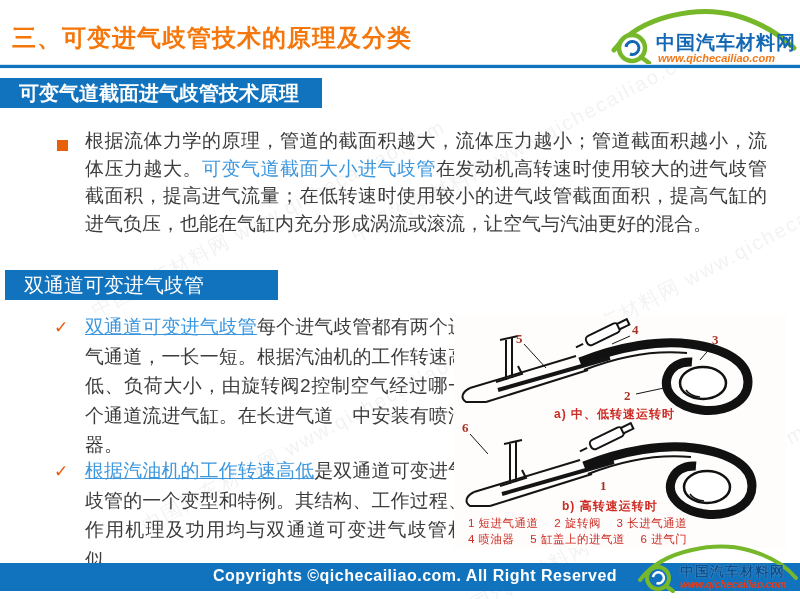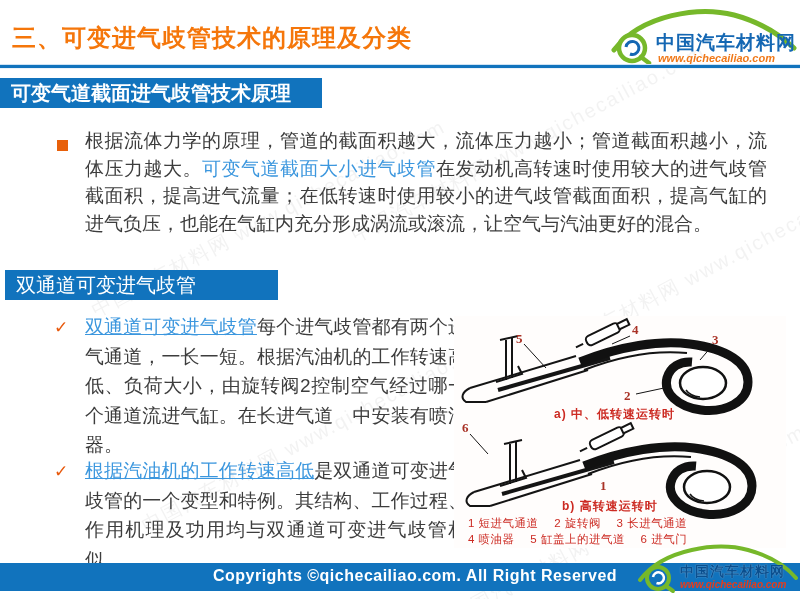--- a/index.html
+++ b/index.html
@@ -24,21 +24,21 @@
   .header-logo .url{
     position:absolute;left:50px;top:48px;font-size:11px;font-weight:bold;font-style:italic;color:#f07818;
   }
   .divider{
     position:absolute;left:0;top:64px;width:800px;height:5px;
     background:linear-gradient(#cfe3f4 0 1px,#1173bd 1px 4px,#eaf2fa 4px 5px);
   }
   
   .banner{
     position:absolute;background:#1173bd;color:#ffffff;height:30px;line-height:30px;
-    font-size:20px;padding-left:11px;box-sizing:border-box;
+    font-size:20px;padding-left:19px;box-sizing:border-box;
   }
   .banner1{left:0;top:78px;width:322px;font-weight:bold;}
   .banner2{left:5px;top:270px;width:273px;font-family:"Liberation Serif","DejaVu Serif",serif;}
   
   .sq-bullet{position:absolute;left:57px;top:140px;width:11px;height:11px;background:#e8600a;}
   .para{
     position:absolute;left:85px;top:127px;width:682px;font-size:19px;line-height:27.5px;
     color:#3d3d3d;text-align:justify;
   }
   .link{color:#3c97de;cursor:pointer;}

